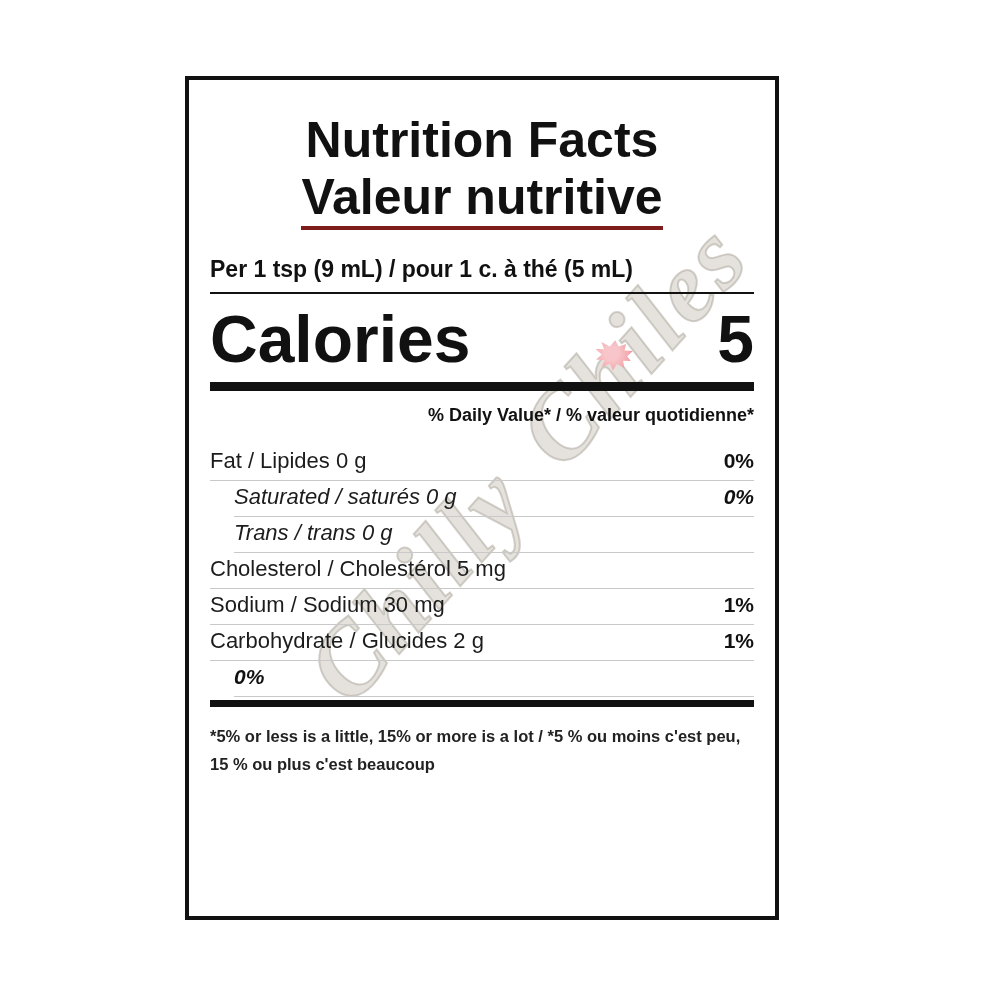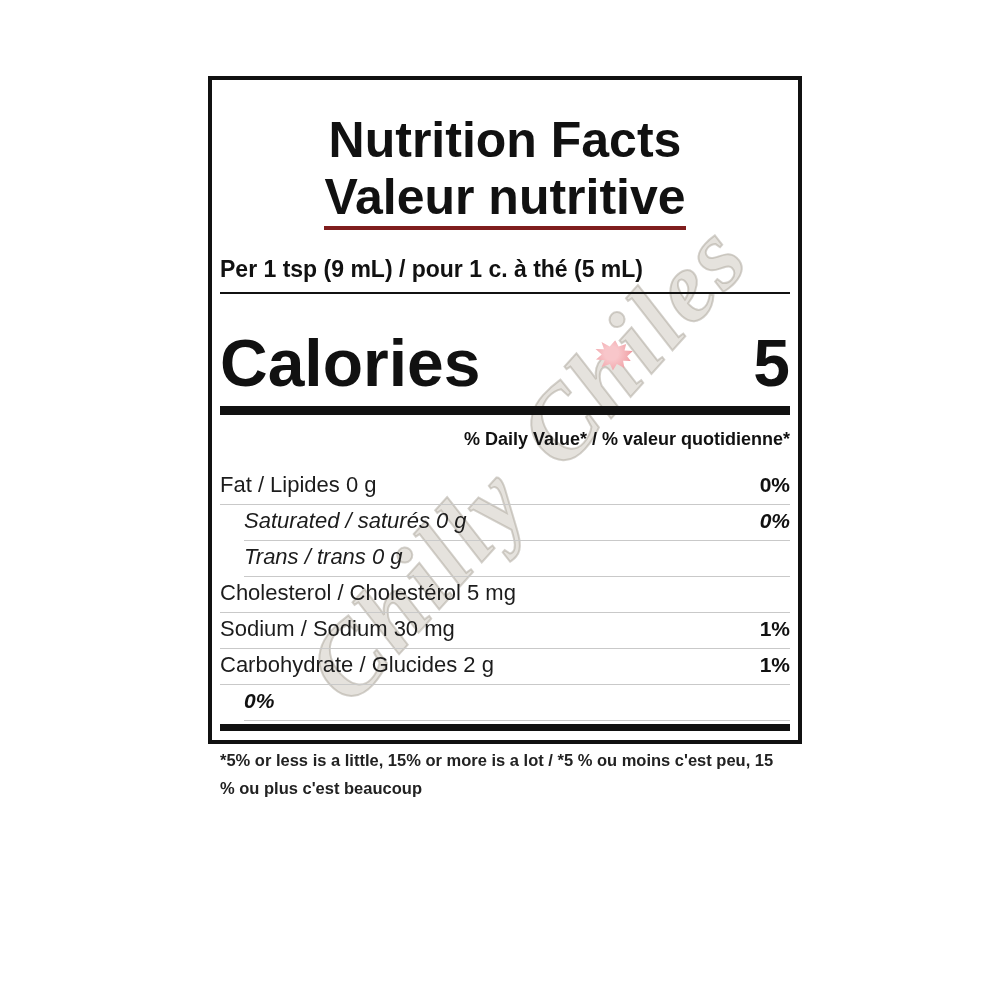--- a/index.html
+++ b/index.html
@@ -40,26 +40,26 @@
     left: 594px; top: 340px;
     width: 38px; height: 32px;
     transform: rotate(8deg);
     background: radial-gradient(circle at 45% 42%, #f8c6ca 25%, #f2a9ae 62%, #df626a 100%);
     clip-path: polygon(50% 0%, 61% 18%, 80% 7%, 78% 28%, 100% 26%, 87% 45%, 98% 58%, 78% 60%, 84% 82%, 63% 73%, 55% 95%, 45% 76%, 24% 90%, 30% 67%, 7% 68%, 20% 50%, 2% 36%, 24% 33%, 15% 12%, 38% 22%);
   }
 
   
   .label-box {
     position: absolute;
-    left: 208px; top: 76px;
-    width: 594px; height: 668px;
+    left: 185px; top: 76px;
+    width: 594px; height: 844px;
     border: 4px solid #111111;
     background: transparent;
     z-index: 2;
-    padding: 0 8px;
+    padding: 0 21px;
   }
 
   .title-en {
     margin-top: 32px;
     text-align: center;
     font-size: 50px;
     font-weight: 700;
     line-height: 56px;
     letter-spacing: 0px;
   }
@@ -76,21 +76,21 @@
   .serving-line {
     margin-top: 24px;
     font-size: 23px;
     font-weight: 700;
     line-height: 30px;
     padding-bottom: 8px;
     border-bottom: 2px solid #111111;
   }
 
   .calories-row {
-    margin-top: 34px;
+    margin-top: 10px;
     display: flex;
     justify-content: space-between;
     align-items: baseline;
     font-size: 66px;
     font-weight: 700;
     line-height: 70px;
     padding-bottom: 8px;
     border-bottom: 9px solid #111111;
   }
 

